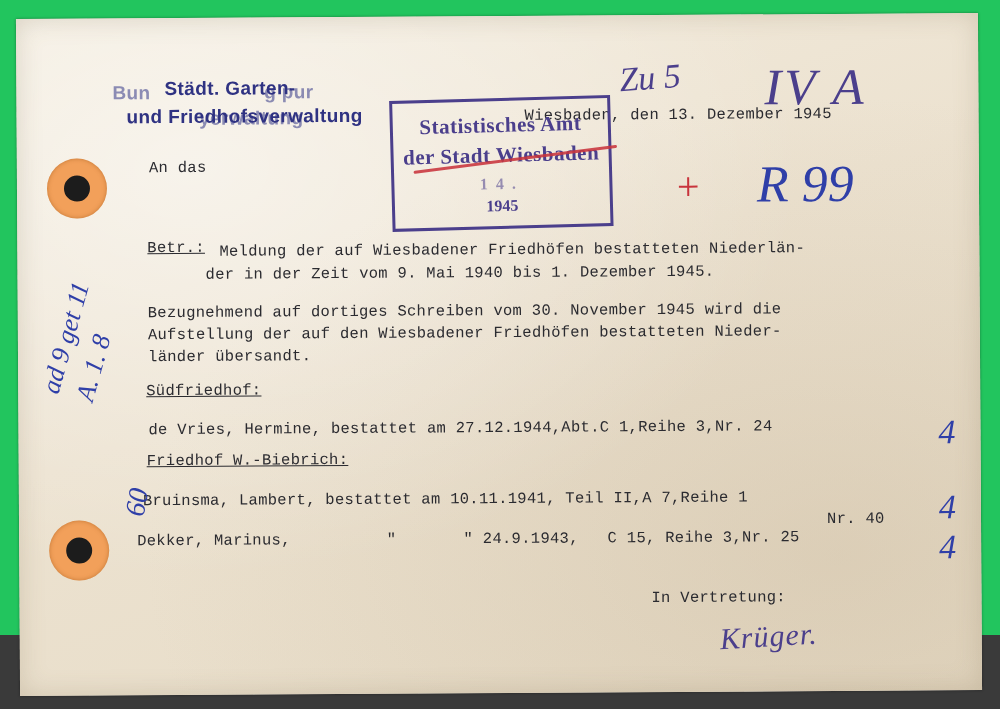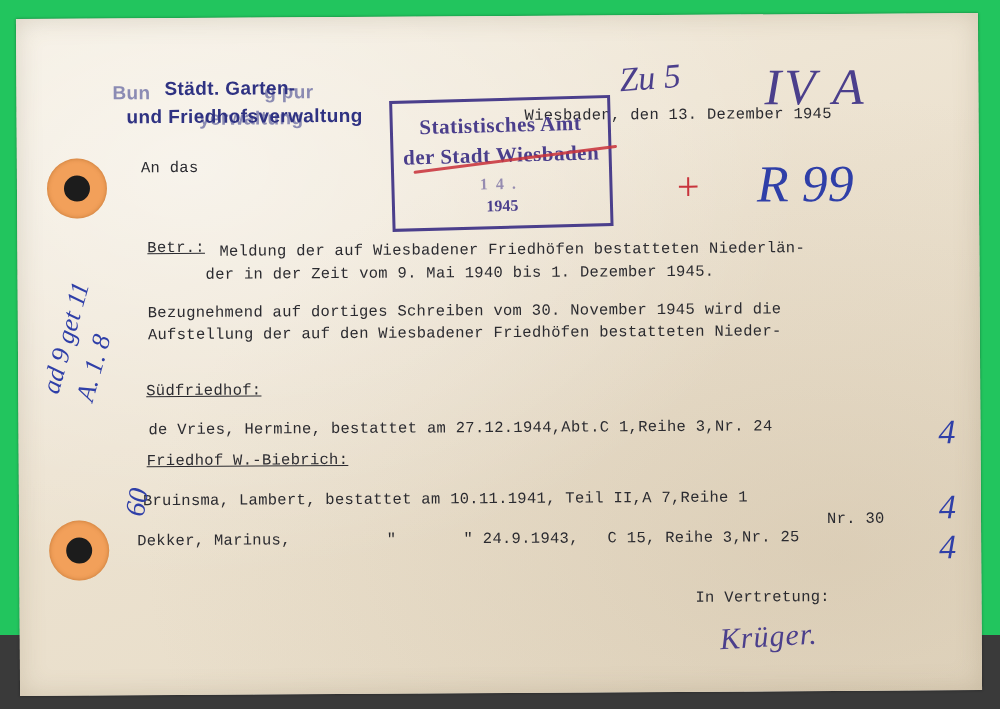--- a/index.html
+++ b/index.html
@@ -203,38 +203,39 @@
     <div class="typed" style="left:508px; top:90px;">Wiesbaden, den 13. Dezember 1945</div>
 
     <div id="stamp">
       <div class="st-line st1">Statistisches Amt</div>
       <div class="st-line st2">der Stadt Wiesbaden</div>
       <div class="st-line st3">1 4 . </div>
       <div class="st-line st4">1945</div>
     </div>
     <div id="stamp-strike"></div>
 
-    <div class="typed" style="left:124px; top:140px;">An das</div>
+    <div class="typed" style="left:132px; top:140px;">An das</div>
 
     <div class="typed u" style="left:130px; top:220px;">Betr.:</div>
     <div class="typed" style="left:202px; top:224px;">Meldung der auf Wiesbadener Friedhöfen bestatteten Niederlän-</div>
     <div class="typed" style="left:188px; top:247px;">der in der Zeit vom 9. Mai 1940 bis 1. Dezember 1945.</div>
 
     <div class="typed" style="left:130px; top:285px;">Bezugnehmend auf dortiges Schreiben vom 30. November 1945 wird die</div>
     <div class="typed" style="left:130px; top:307px;">Aufstellung der auf den Wiesbadener Friedhöfen bestatteten Nieder-</div>
+    <div class="typed" style="left:130px; top:329px;">länder übersandt.</div>
 
     <div class="typed u" style="left:128px; top:363px;">Südfriedhof:</div>
     <div class="typed" style="left:130px; top:402px;">de Vries, Hermine, bestattet am 27.12.1944,Abt.C 1,Reihe 3,Nr. 24</div>
 
     <div class="typed u" style="left:128px; top:433px;">Friedhof W.-Biebrich:</div>
     <div class="typed" style="left:124px; top:473px;">Bruinsma, Lambert, bestattet am 10.11.1941, Teil II,A 7,Reihe 1</div>
-    <div class="typed" style="left:808px; top:495px;">Nr. 30</div>
+    <div class="typed" style="left:808px; top:495px;">Nr. 40</div>
     <div class="typed" style="left:118px; top:513px;">Dekker, Marinus,          "       " 24.9.1943,   C 15, Reihe 3,Nr. 25</div>
 
-    <div class="typed" style="left:676px; top:573px;">In Vertretung:</div>
+    <div class="typed" style="left:632px; top:573px;">In Vertretung:</div>
     <div class="hand hand-violet" id="h-signature">Krüger.</div>
 
     <div class="hand hand-violet" id="h-zu">Zu 5</div>
     <div class="hand hand-violet" id="h-iva">IV A</div>
     <div class="hand hand-red" id="h-cross">+</div>
     <div class="hand hand-blue" id="h-r99">R 99</div>
     <div class="hand hand-blue" id="h-tick1">4</div>
     <div class="hand hand-blue" id="h-tick2">4</div>
     <div class="hand hand-blue" id="h-tick3">4</div>
     <div class="hand" id="h-margin">ad 9 get 11</div>

